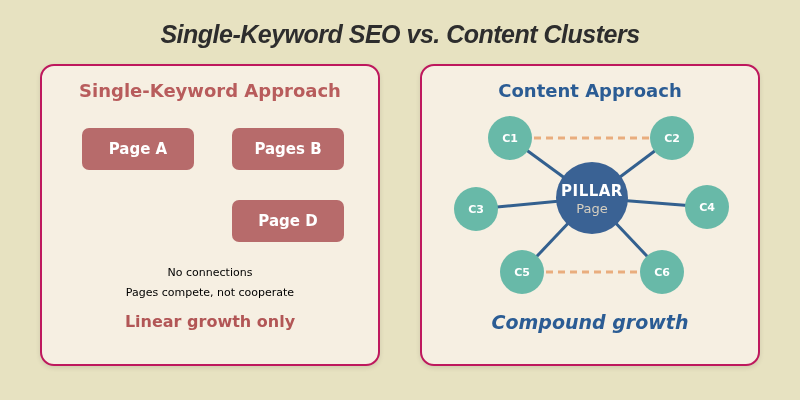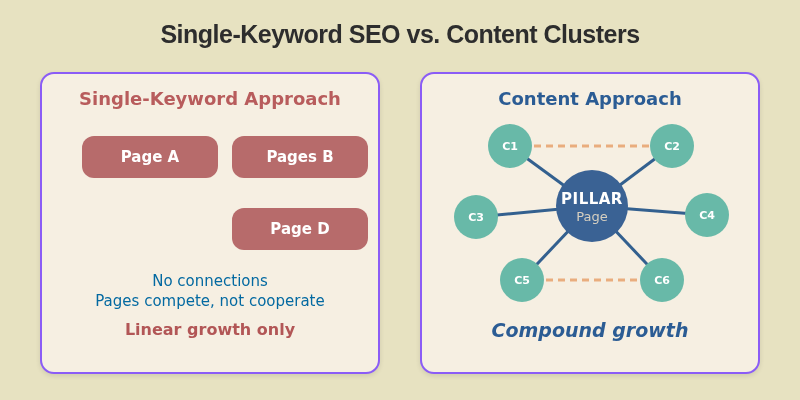--- a/index.html
+++ b/index.html
@@ -13,65 +13,66 @@
   .main-title {
     position: absolute;
     top: 20px; left: 0;
     width: 800px;
     text-align: center;
     font-family: "Liberation Sans", sans-serif;
     font-weight: bold;
     font-size: 25px;
     letter-spacing: -0.5px;
     color: #2d2d2d;
+    font-style: italic;
   }
   .panel {
     position: absolute;
-    top: 72px;
+    top: 64px;
     width: 340px; height: 302px;
     background: #f6efe2;
-    border: 2px solid #8b5cf6;
+    border: 2px solid #be185d;
     border-radius: 14px;
     box-shadow: 0 2px 5px rgba(0,0,0,0.10);
   }
   .panel-left  { left: 40px; }
   .panel-right { left: 420px; }
   .panel-heading {
     position: absolute;
     top: 14px; left: 0;
     width: 100%;
     text-align: center;
     font-size: 18px;
     font-weight: bold;
   }
   .panel-left  .panel-heading { color: #b85c5c; }
   .panel-right .panel-heading { color: #2b5c94; }
   .page-box {
     position: absolute;
-    width: 136px; height: 42px;
+    width: 112px; height: 42px;
     background: #b76b6b;
-    border-radius: 12px;
+    border-radius: 7px;
     color: #ffffff;
     font-weight: bold;
     font-size: 15px;
     display: flex;
     align-items: center;
     justify-content: center;
   }
   .page-a { left: 40px;  top: 62px; }
   .page-b { left: 190px; top: 62px; }
   .page-c { left: 40px;  top: 134px; }
   .page-d { left: 190px; top: 134px; }
   .notes {
     position: absolute;
     top: 197px; left: 0;
     width: 100%;
     text-align: center;
-    color: #0369a1;
-    font-size: 15px;
+    color: #000000;
+    font-size: 11px;
     line-height: 20px;
   }
   .summary {
     position: absolute;
     left: 0;
     width: 100%;
     text-align: center;
     font-weight: bold;
   }
   .summary-left  { top: 246px; font-size: 16px; color: #b25656; }

